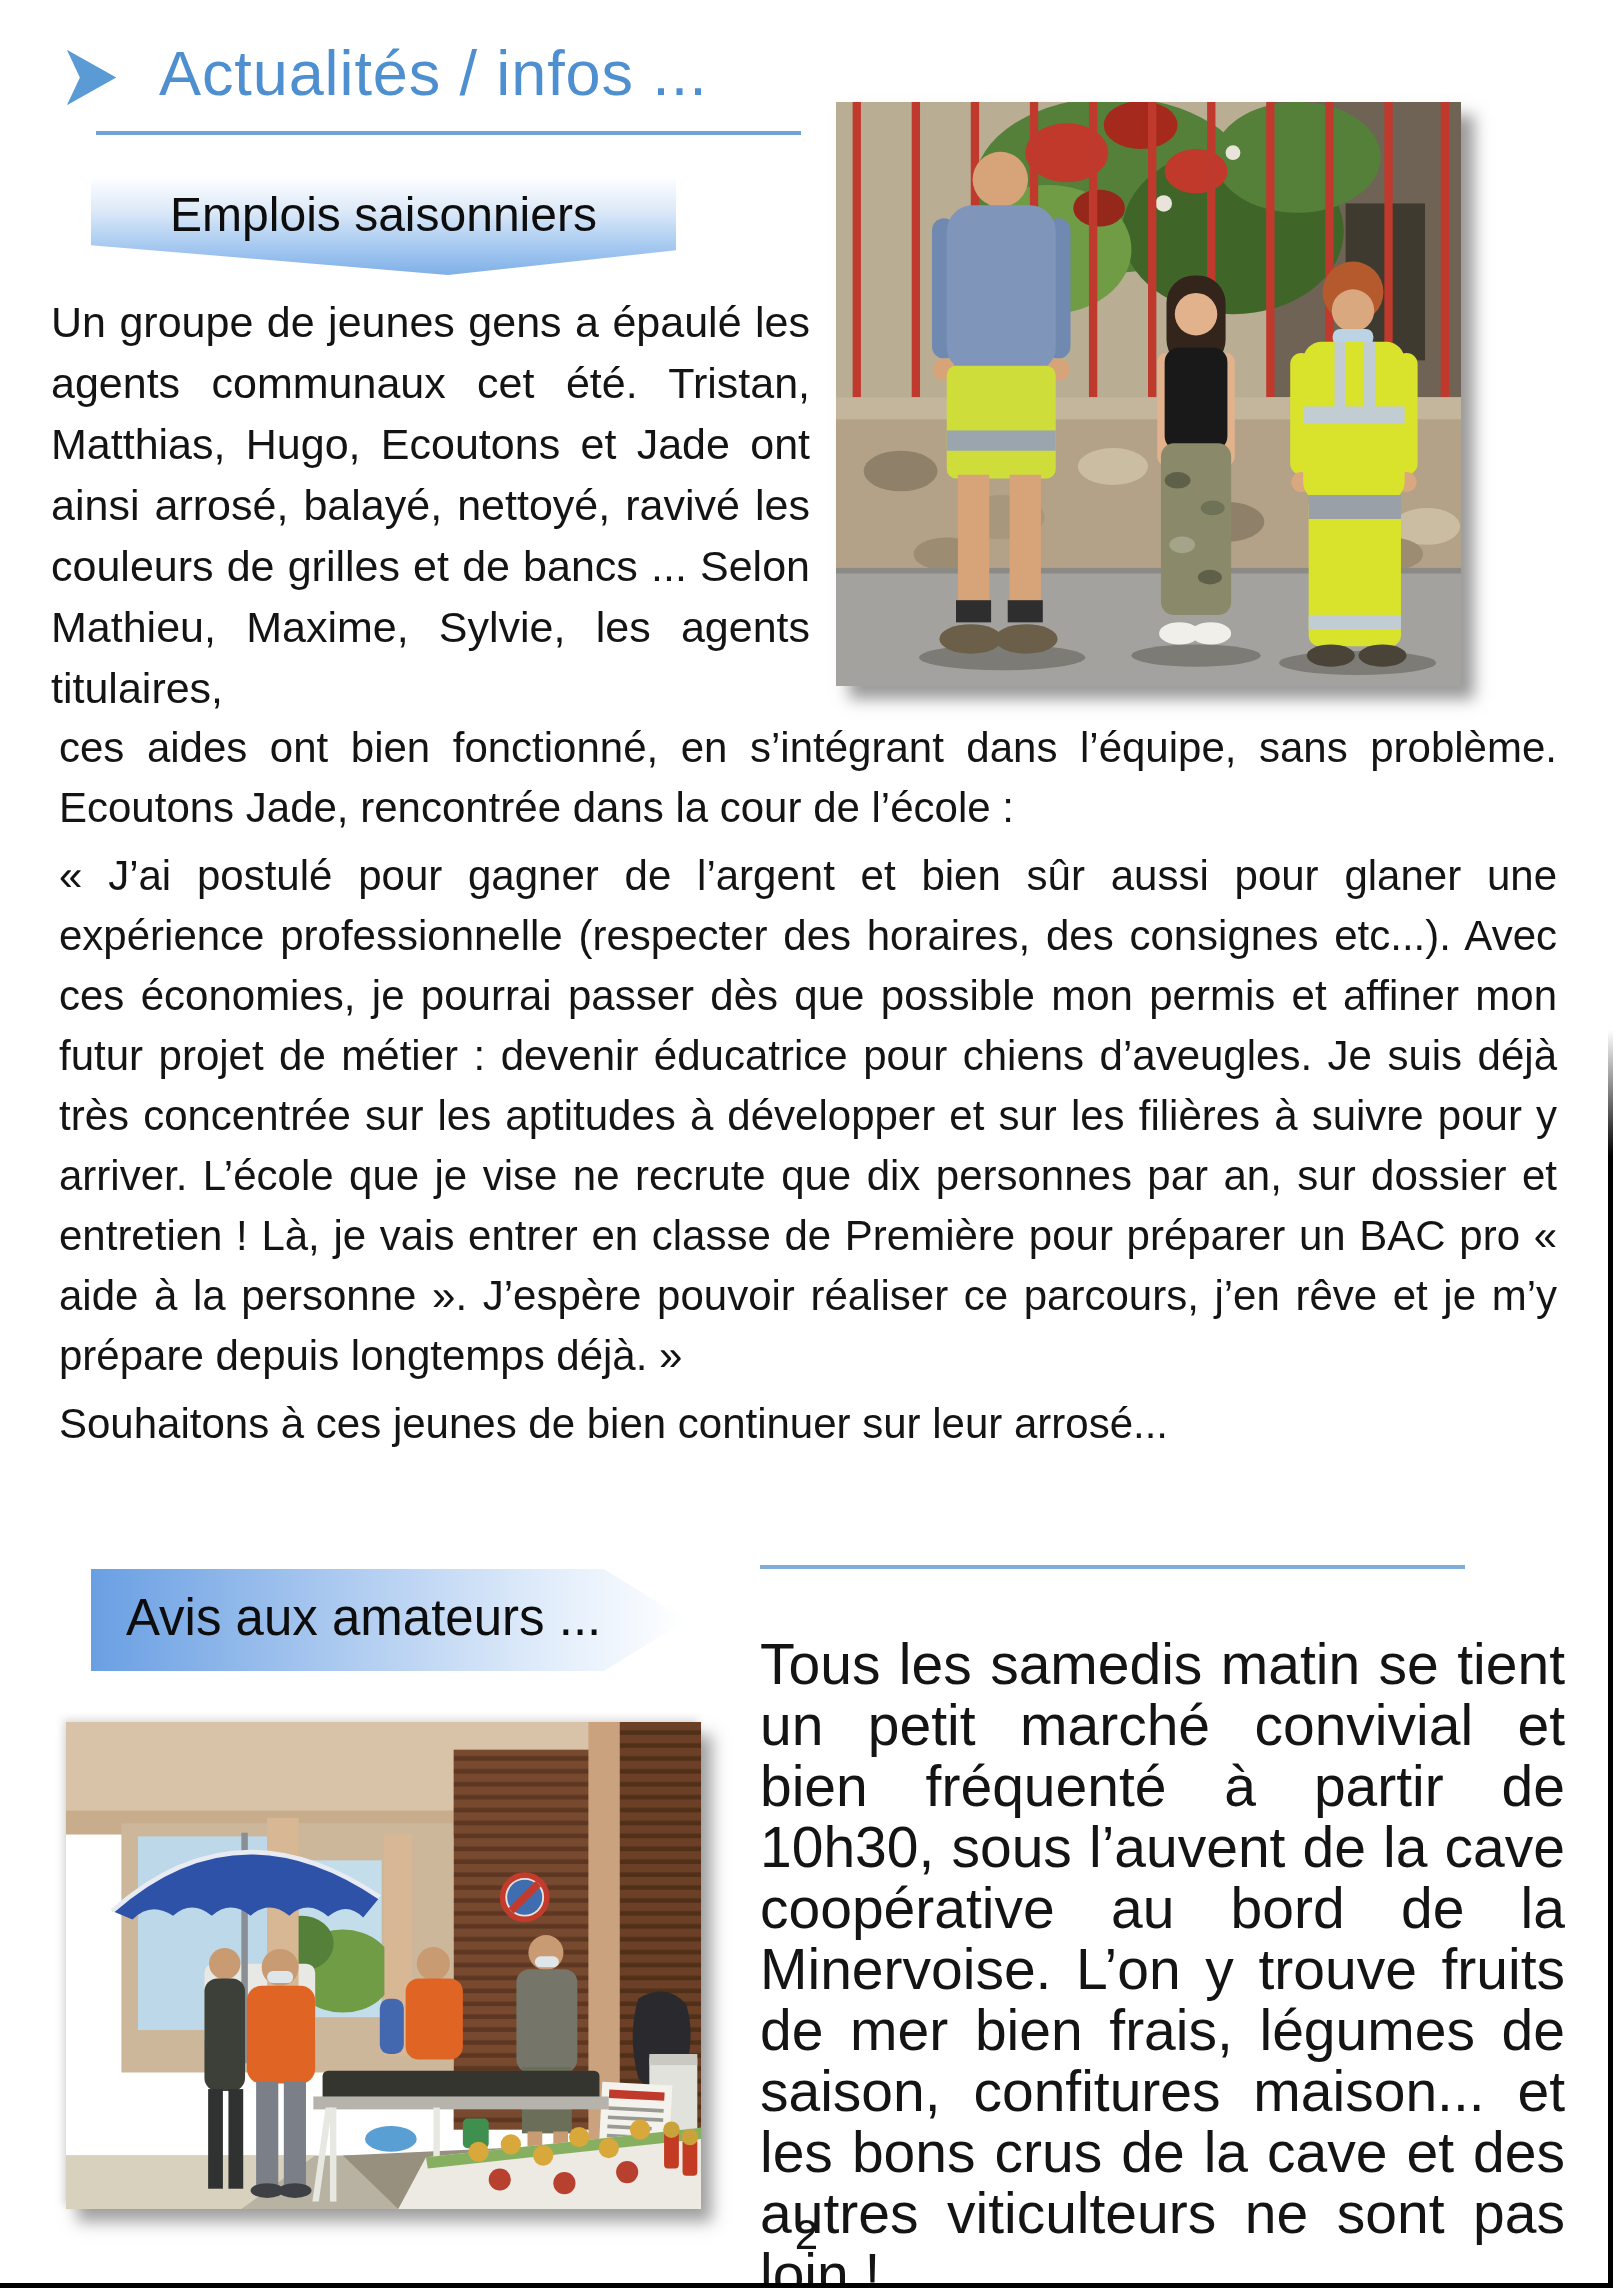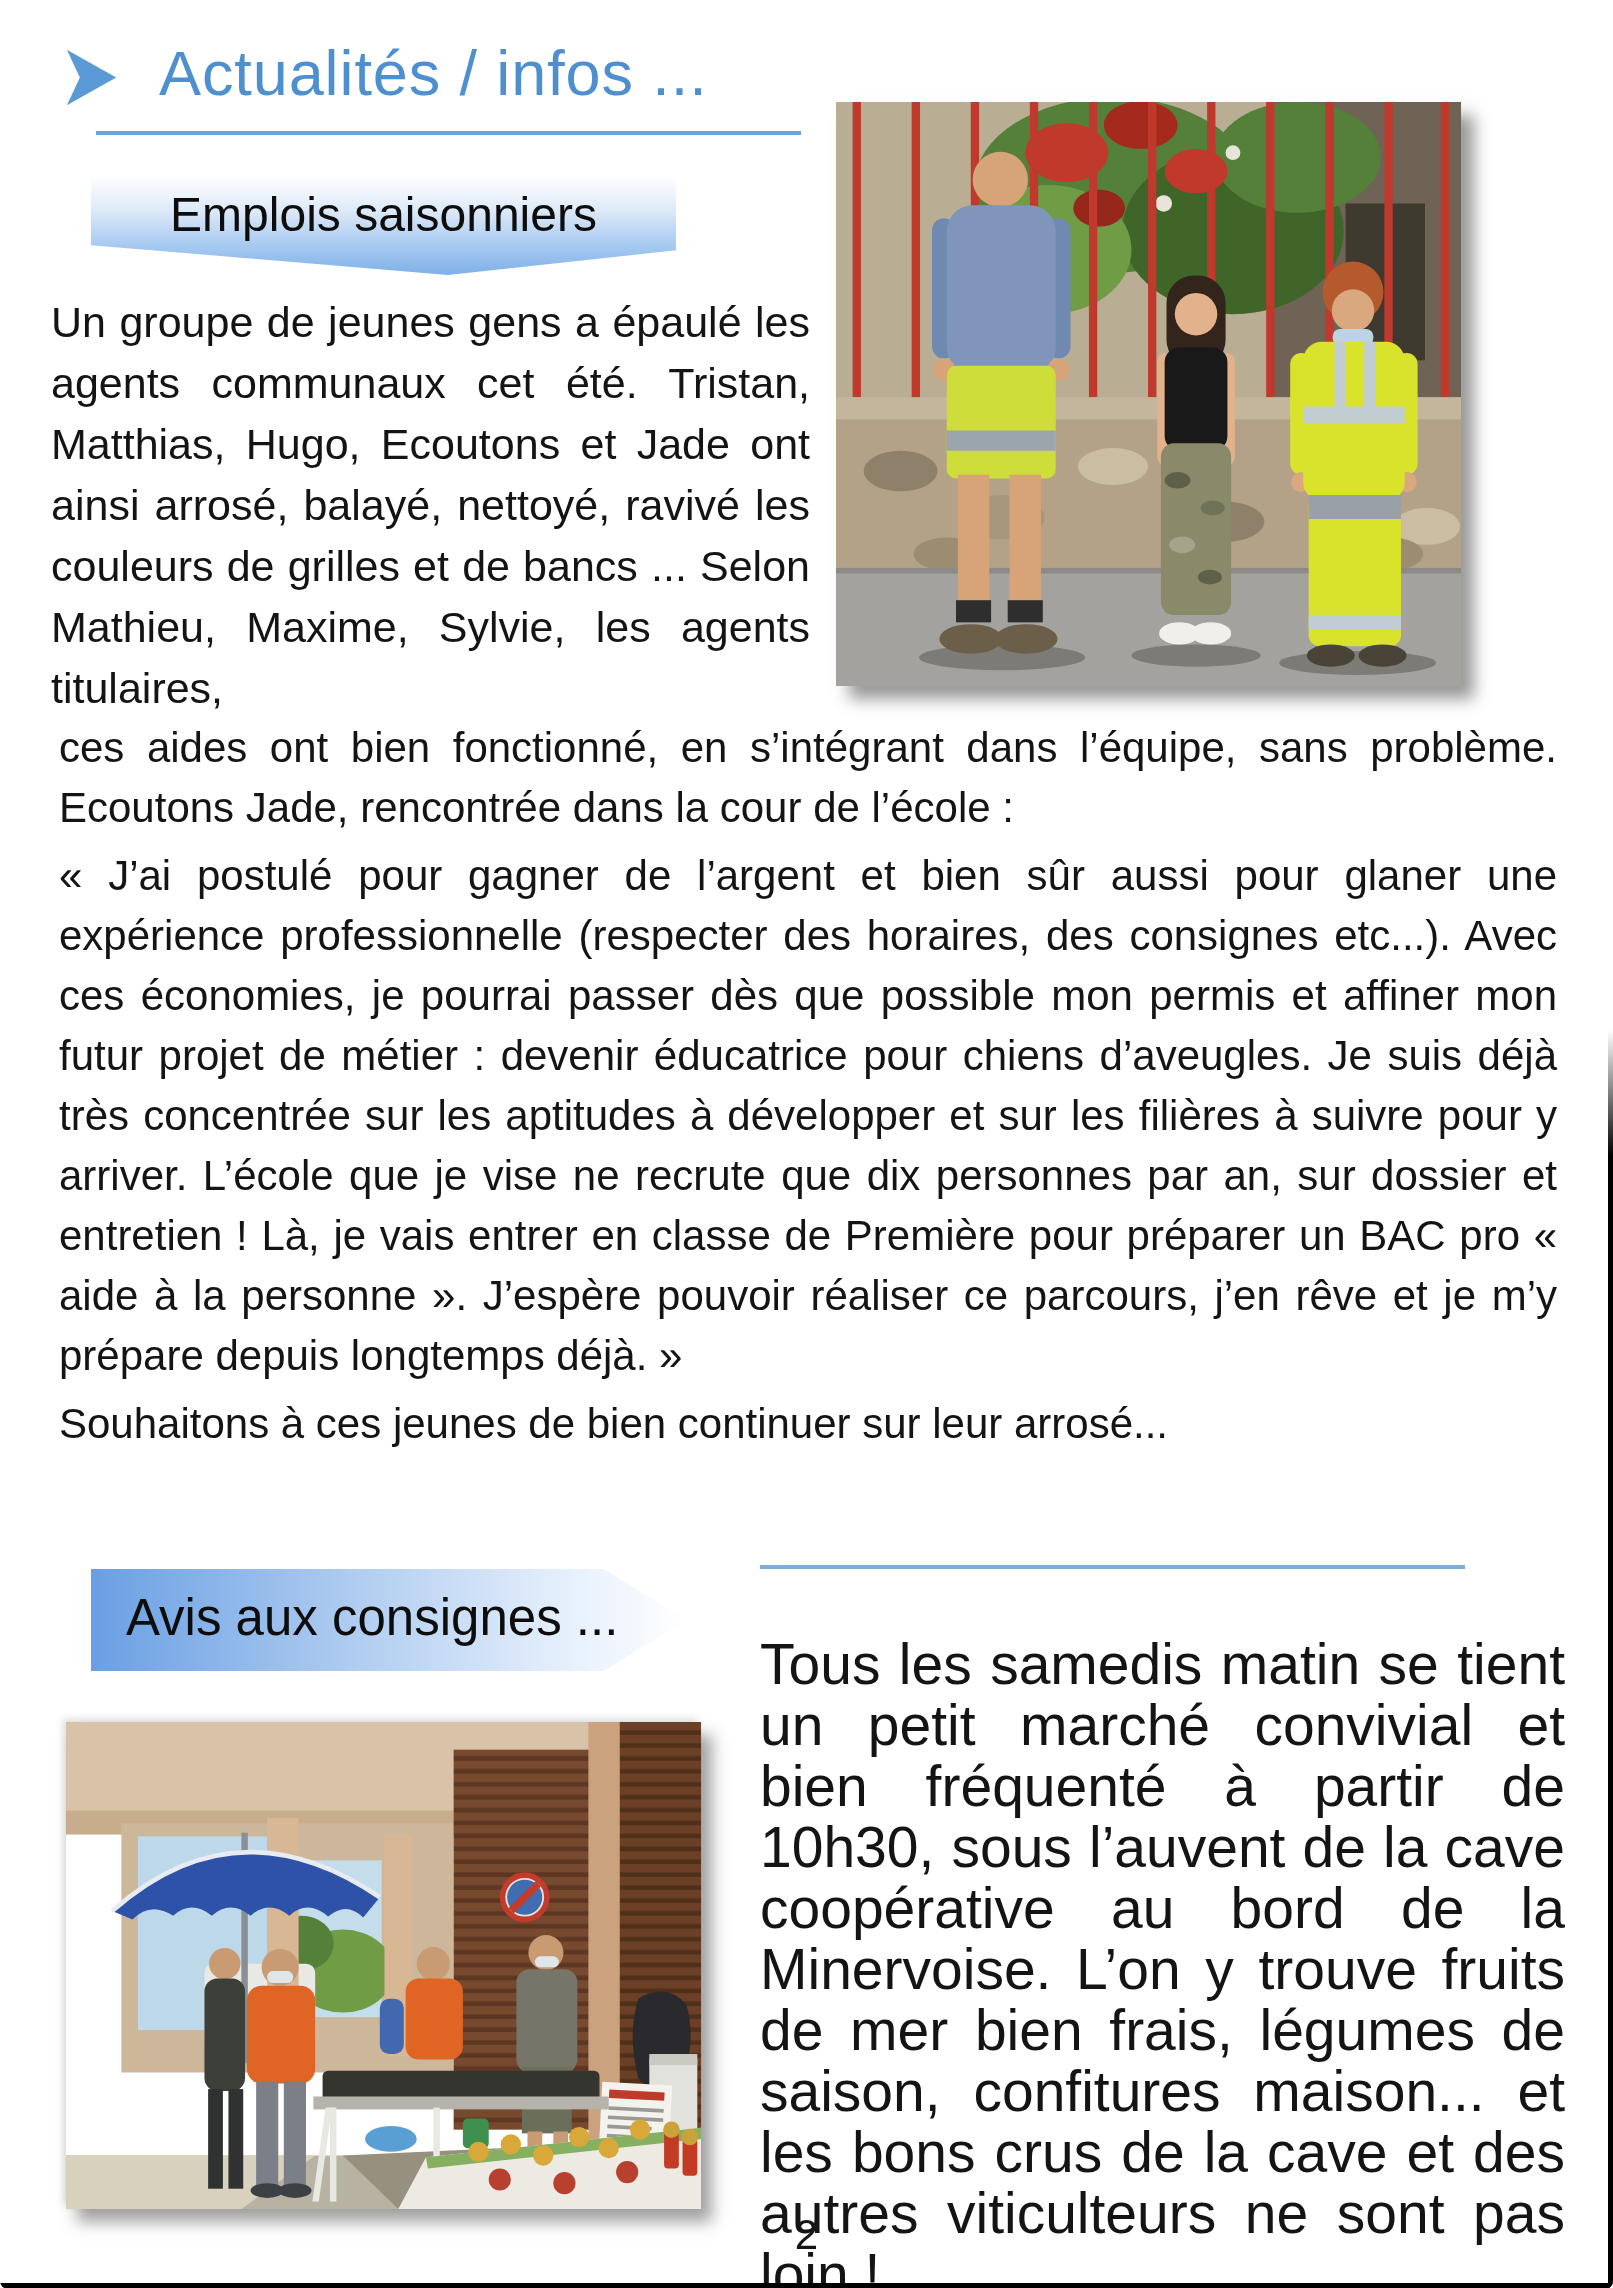--- a/index.html
+++ b/index.html
@@ -1,17 +1,17 @@
 <!DOCTYPE html>
 <html style="font-size:14.8px"><head>
 <meta charset="utf-8">
 <style>
   html,body{margin:0;padding:0;background:#ffffff;}
   .page{position:relative;width:1613px;height:2289px;background:#ffffff;overflow:hidden;
-        font-family:"Liberation Sans",sans-serif;color:#141414;border-radius:8px;}
+        font-family:"Liberation Sans",sans-serif;color:#141414;}
 
   
   .hdr-arrow{position:absolute;left:66px;top:49px;width:52px;height:61px;}
   .page-title{position:absolute;left:159px;top:37px;margin:0;font-size:63px;font-weight:400;
               color:#4e8fd0;letter-spacing:0.9px;white-space:nowrap;}
   .title-underline{position:absolute;left:96px;top:131px;width:705px;height:3.7px;background:#6fa3d8;}
 
   
   .banner-emplois{position:absolute;left:91px;top:172px;width:585px;height:103px;
       background:linear-gradient(180deg,#ffffff 4%,#dce9f8 38%,#a9cbf1 70%,#7fb0e8 100%);
@@ -168,21 +168,21 @@
   <div class="col-left">Un groupe de jeunes gens a épaulé les agents communaux cet été. Tristan, Matthias, Hugo, Ecoutons et Jade ont ainsi arrosé, balayé, nettoyé, ravivé les couleurs de grilles et de bancs ... Selon Mathieu, Maxime, Sylvie, les agents titulaires,</div>
 
   <div class="flow">
     <p>ces aides ont bien fonctionné, en s’intégrant dans l’équipe, sans problème.  Ecoutons Jade, rencontrée dans la cour de l’école :</p>
     <p class="quote">« J’ai postulé pour gagner de l’argent et bien sûr aussi pour glaner une expérience professionnelle (respecter des horaires, des consignes etc...). Avec ces économies, je pourrai passer dès que possible mon permis et affiner mon futur projet de métier : devenir éducatrice pour chiens d’aveugles. Je suis déjà très concentrée sur les aptitudes à développer et sur les filières à suivre pour y arriver. L’école que je vise ne recrute que dix personnes par an, sur dossier et entretien ! Là, je vais entrer en classe de Première pour préparer un BAC pro « aide à la personne ». J’espère pouvoir réaliser ce parcours, j’en rêve et je m’y prépare depuis longtemps déjà. »</p>
     <p>Souhaitons à ces jeunes de bien continuer sur leur arrosé...</p>
   </div>
 
   <div class="sep-right"></div>
 
-  <div class="banner-avis">Avis aux consignes ...</div>
+  <div class="banner-avis">Avis aux amateurs ...</div>
 
   <div class="photo photo-market" aria-label="Petit marché sous l’auvent de la cave coopérative : parasol bleu, vendeurs en t-shirt orange, tables avec plateaux et pots de confiture devant des rideaux métalliques">
     <svg viewBox="0 0 688 528" preserveAspectRatio="none">
       <defs>
         <pattern id="shutter" width="10" height="14" patternUnits="userSpaceOnUse">
           <rect width="10" height="14" fill="#77492f"></rect>
             <rect y="9" width="10" height="5" fill="#5d3722"></rect>
         </pattern>
         <pattern id="shutter2" width="10" height="14" patternUnits="userSpaceOnUse">
           <rect width="10" height="14" fill="#6b4026"></rect>

